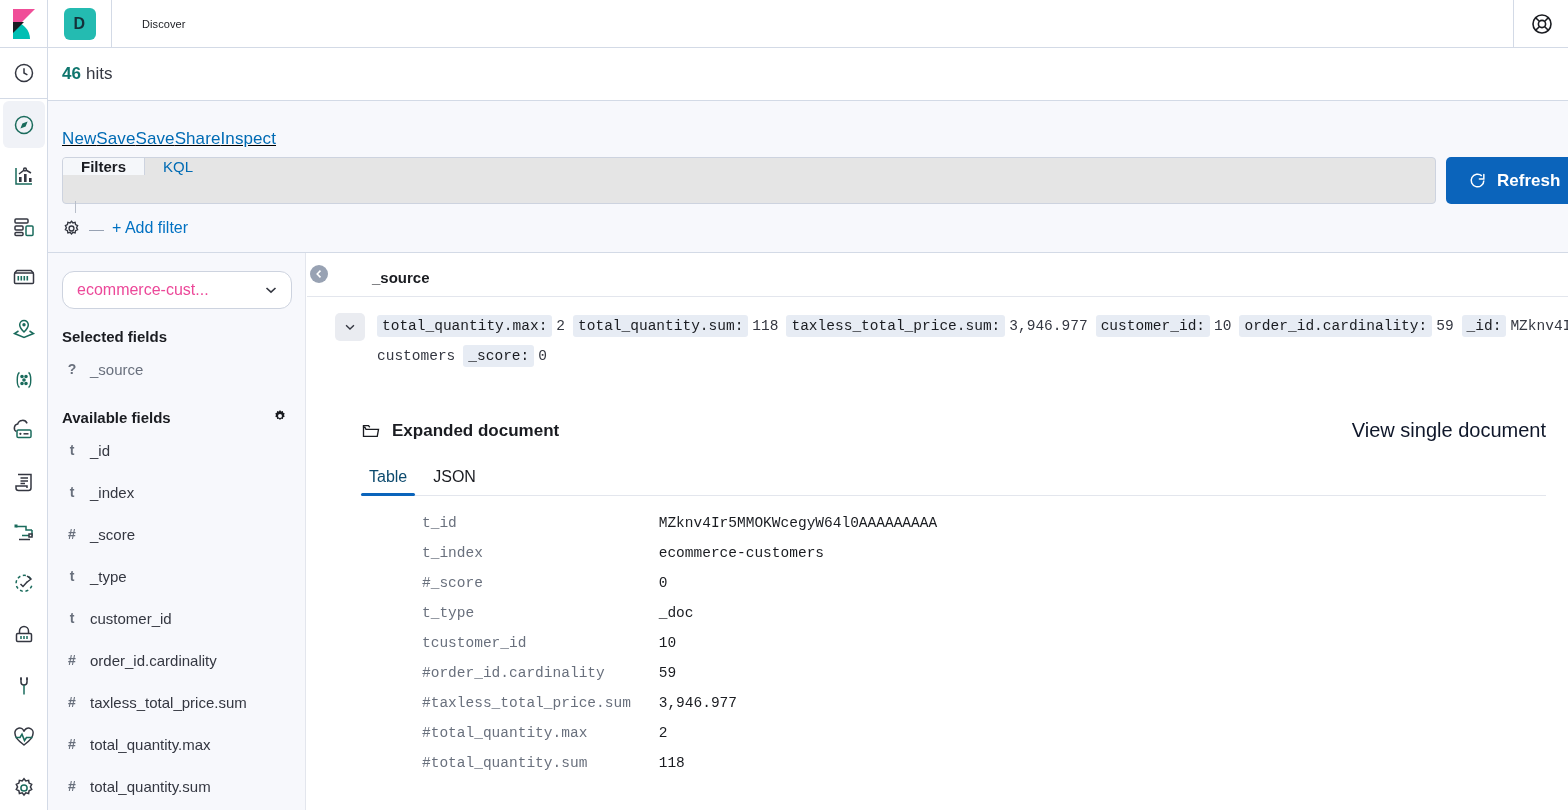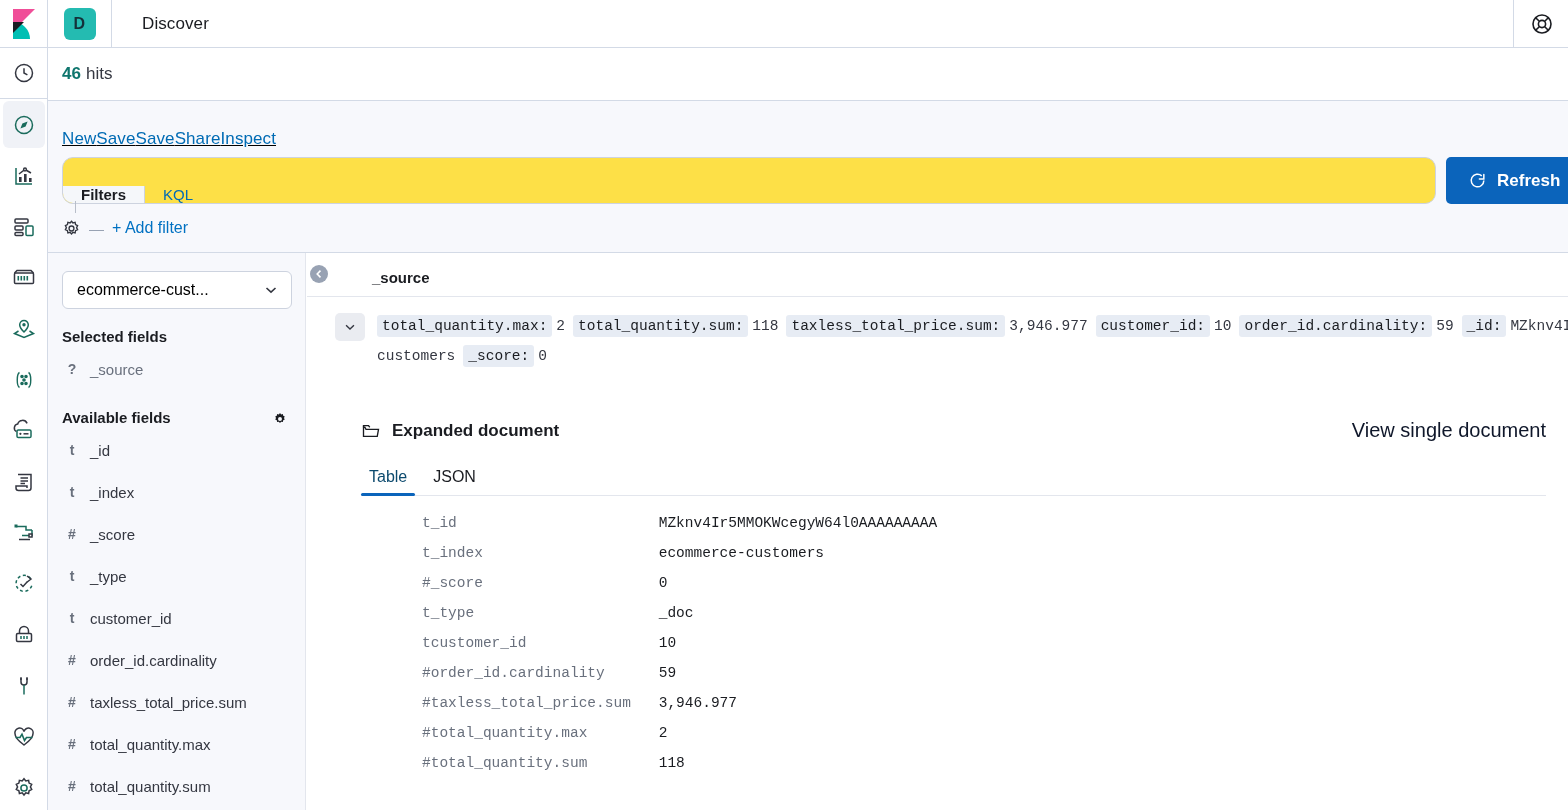--- a/index.html
+++ b/index.html
@@ -34,21 +34,21 @@
     flex: 0 0 64px;
   }
   .hdr-badge {
     width: 32px; height: 32px; border-radius: 6px;
     background: #24bbb1;
     color: #14313a; font-weight: 700; font-size: 16px;
     display: flex; align-items: center; justify-content: center;
     letter-spacing: .2px;
   }
   .hdr-title {
-    font-size: 17px; color: #1a1c21; font-weight: 400;
+    font-size: 11px; color: #1a1c21; font-weight: 400;
     margin-left: 30px; letter-spacing: .1px;
   }
   .hdr-spacer { flex: 1 1 auto; }
   .hdr-right {
     height: 47px; display: flex; align-items: center;
     border-left: 1px solid #d3dae6;
     padding: 0 14px 0 16px;
   }
   .hdr-help { width: 24px; height: 24px; display:block; }
 
@@ -100,25 +100,25 @@
     font-size: 17px; color: #006bb4; text-decoration: none; font-weight: 500;
     letter-spacing: .1px;
   }
   .searchrow {
     display: flex; align-items: stretch;
     padding: 8px 0 0 14px;
     height: 58px;
   }
   .search-shell {
     flex: 0 0 1374px;
-    display: flex; align-items: flex-end;
+    display: flex; align-items: flex-start;
     height: 47px;
-    background: #fde047;
+    background: #e5e5e5;
     border: 1px solid #cdd3df;
-    border-radius: 11px;
+    border-radius: 4px;
     overflow: hidden;
   }
   .filters-btn {
     flex: 0 0 auto;
     display: flex; align-items: center;
     padding: 0 18px;
     background: #f5f7fa;
     border-right: 1px solid #cdd3df;
     font-size: 15px; font-weight: 700; color: #1a1c21;
     cursor: pointer;
@@ -165,32 +165,32 @@
   .fieldpanel {
     position: absolute; top: 253px; left: 48px; width: 258px; height: 557px;
     background: #f7f8fc;
     border-right: 1px solid #e3e6ed;
     padding: 18px 14px 0 14px;
     overflow: hidden;
     z-index: 8;
   }
   .index-select {
     width: 230px; height: 38px;
-    border: 1px solid #cdd3df; border-radius: 6px;
+    border: 1px solid #cdd3df; border-radius: 12px;
     background: #ffffff;
     display: flex; align-items: center; justify-content: space-between;
     padding: 0 12px 0 14px;
-    font-size: 16px; color: #000000;
+    font-size: 16px; color: #ec4899;
     cursor: pointer;
   }
   .index-select .chev { width: 16px; height: 16px; display:block; }
   .sec-title {
     font-size: 15px; font-weight: 700; color: #1a1c21;
     margin-top: 19px; margin-bottom: 3px;
-    display: flex; align-items: flex-end; justify-content: space-between;
+    display: flex; align-items: flex-start; justify-content: space-between;
     padding-right: 4px;
   }
   .fgear { width: 14px; height: 14px; display:block; cursor: pointer; }
   .fieldrow {
     display: flex; align-items: center;
     height: 42px;
     gap: 12px;
     padding-left: 4px;
     cursor: pointer;
   }

